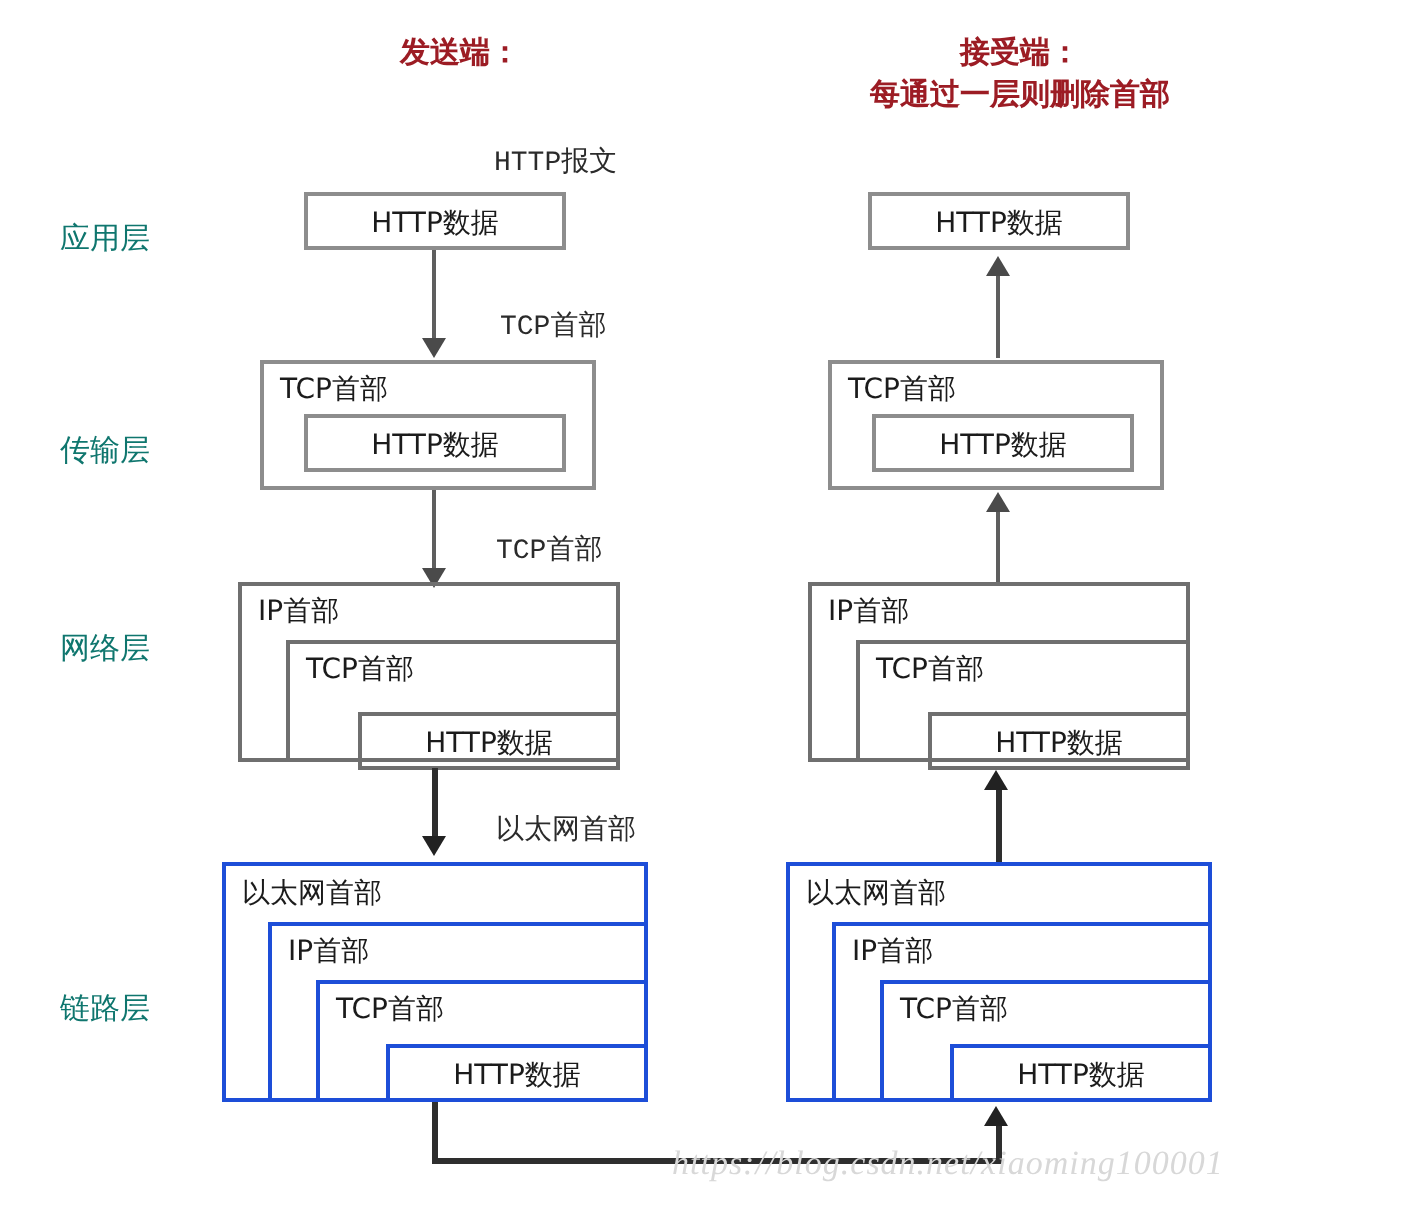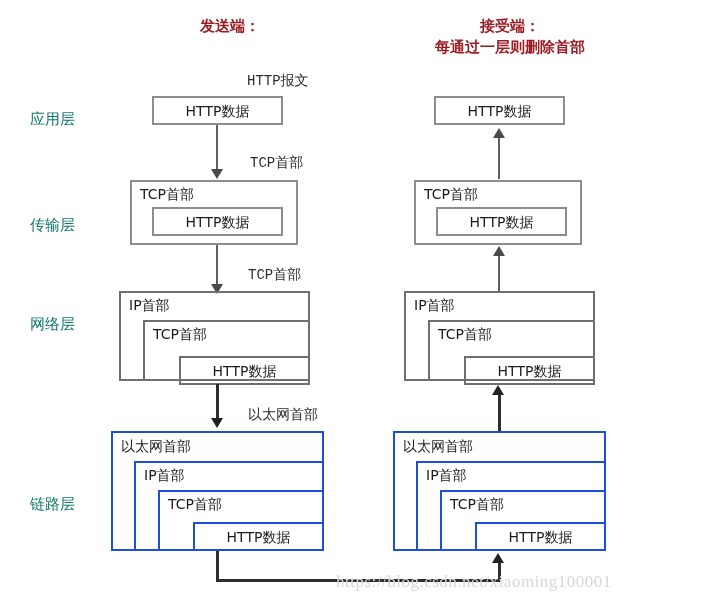--- a/index.html
+++ b/index.html
@@ -159,15 +159,15 @@
   </div>
   <div class="box box-dark" style="left:475px;top:522px;width:131px;height:29px;">
     <div class="txt txt-center" style="top:5px;">HTTP数据</div>
   </div>
 
   <div class="vline dark" style="left:216px;top:551px;height:31px;"></div>
   <div class="hline" style="left:216px;top:579px;width:285px;"></div>
   <div class="vline dark" style="left:498px;top:562px;height:18px;"></div>
   <div class="arrowhead ah-up dark" style="left:492px;top:553px;"></div>
 
-  <div class="watermark" style="left:336px;top:572px;">https://blog.csdn.net/xiaoming100001</div>
+  <div class="watermark" style="left:336px;top:572px;font-style:italic;">https://blog.csdn.net/xiaoming100001</div>
 
 </div>
 
 </body></html>

